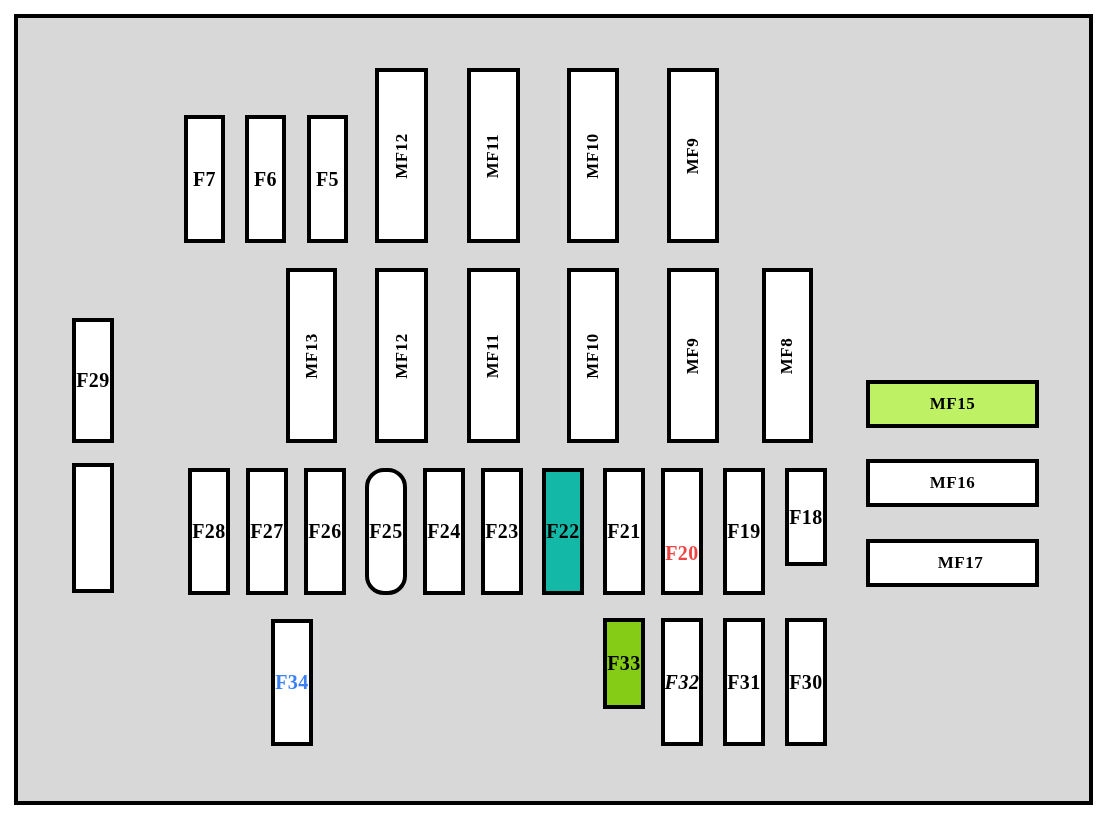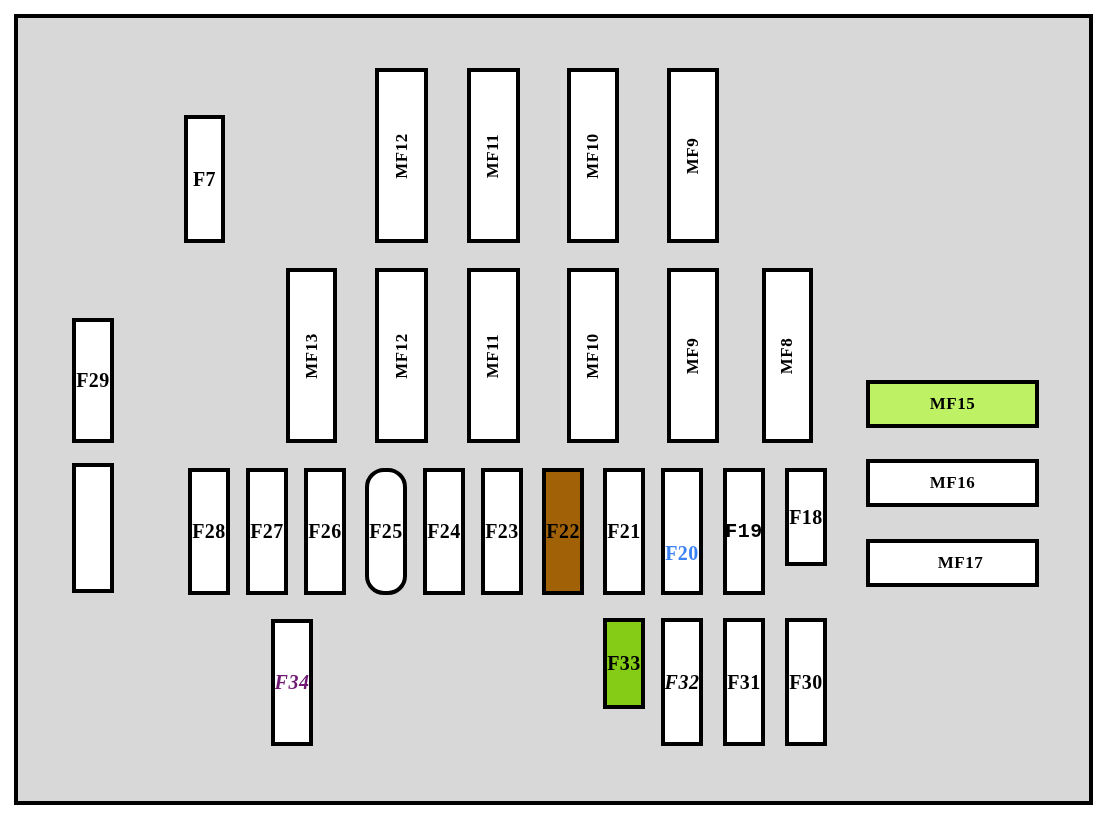--- a/index.html
+++ b/index.html
@@ -59,20 +59,26 @@
 </style>
 </head>
 <body>
 
 <div class="page">
   <div class="panel"></div>
   <div class="fuse-layer" id="fuse-layer">
       <div class="fuse" style="left: 184px; top: 115px; width: 41px; height: 128px; border-color: rgb(0, 0, 0); background: rgb(255, 255, 255);">
         <span class="fuse-label" style="color: rgb(0, 0, 0);">F7</span>
       </div>
+      <div class="fuse" style="left: 245px; top: 115px; width: 41px; height: 128px; border-color: rgb(0, 0, 0); background: rgb(255, 255, 255);">
+        <span class="fuse-label" style="color: rgb(0, 0, 0);">F6</span>
+      </div>
+      <div class="fuse" style="left: 307px; top: 115px; width: 41px; height: 128px; border-color: rgb(0, 0, 0); background: rgb(255, 255, 255);">
+        <span class="fuse-label" style="color: rgb(0, 0, 0);">F5</span>
+      </div>
       <div class="fuse vertical" style="left: 375px; top: 68px; width: 53px; height: 175px; border-color: rgb(0, 0, 0); background: rgb(255, 255, 255);">
         <span class="fuse-label" style="color: rgb(0, 0, 0);">MF12</span>
       </div>
       <div class="fuse vertical" style="left: 467px; top: 68px; width: 53px; height: 175px; border-color: rgb(0, 0, 0); background: rgb(255, 255, 255);">
         <span class="fuse-label" style="color: rgb(0, 0, 0);">MF11</span>
       </div>
       <div class="fuse vertical" style="left: 567px; top: 68px; width: 52px; height: 175px; border-color: rgb(0, 0, 0); background: rgb(255, 255, 255);">
         <span class="fuse-label" style="color: rgb(0, 0, 0);">MF10</span>
       </div>
       <div class="fuse vertical" style="left: 667px; top: 68px; width: 52px; height: 175px; border-color: rgb(0, 0, 0); background: rgb(255, 255, 255);">
@@ -113,46 +119,46 @@
       </div>
       <div class="fuse" style="left: 365px; top: 468px; width: 42px; height: 127px; border-color: rgb(0, 0, 0); background: rgb(255, 255, 255); border-radius: 19px;">
         <span class="fuse-label" style="color: rgb(0, 0, 0);">F25</span>
       </div>
       <div class="fuse" style="left: 423px; top: 468px; width: 42px; height: 127px; border-color: rgb(0, 0, 0); background: rgb(255, 255, 255);">
         <span class="fuse-label" style="color: rgb(0, 0, 0);">F24</span>
       </div>
       <div class="fuse" style="left: 481px; top: 468px; width: 42px; height: 127px; border-color: rgb(0, 0, 0); background: rgb(255, 255, 255);">
         <span class="fuse-label" style="color: rgb(0, 0, 0);">F23</span>
       </div>
-      <div class="fuse" style="left: 542px; top: 468px; width: 42px; height: 127px; border-color: rgb(0, 0, 0); background: #a16207; justify-content: flex-end;">
+      <div class="fuse" style="left: 542px; top: 468px; width: 42px; height: 127px; border-color: rgb(0, 0, 0); background: #14b8a6;">
         <span class="fuse-label" style="color: rgb(0, 0, 0);">F22</span>
       </div>
       <div class="fuse" style="left: 603px; top: 468px; width: 42px; height: 127px; border-color: rgb(0, 0, 0); background: rgb(255, 255, 255);">
         <span class="fuse-label" style="color: rgb(0, 0, 0);">F21</span>
       </div>
       <div class="fuse" style="left: 661px; top: 468px; width: 42px; height: 127px; border-color: rgb(0, 0, 0); background: rgb(255, 255, 255);">
-        <span class="fuse-label" style="color: #3b82f6; margin-top: 44px;">F20</span>
+        <span class="fuse-label" style="color: #ef4444; margin-top: 44px;">F20</span>
       </div>
       <div class="fuse" style="left: 723px; top: 468px; width: 42px; height: 127px; border-color: rgb(0, 0, 0); background: rgb(255, 255, 255);">
-        <span class="fuse-label" style="color: rgb(0, 0, 0); font-family: Liberation Mono, monospace;">F19</span>
+        <span class="fuse-label" style="color: rgb(0, 0, 0);">F19</span>
       </div>
       <div class="fuse" style="left: 785px; top: 468px; width: 42px; height: 98px; border-color: rgb(0, 0, 0); background: rgb(255, 255, 255);">
         <span class="fuse-label" style="color: rgb(0, 0, 0);">F18</span>
       </div>
       <div class="fuse wide" style="left: 866px; top: 380px; width: 173px; height: 48px; border-color: rgb(0, 0, 0); background: #bef264;">
         <span class="fuse-label" style="color: rgb(0, 0, 0);">MF15</span>
       </div>
       <div class="fuse wide" style="left: 866px; top: 459px; width: 173px; height: 48px; border-color: rgb(0, 0, 0); background: rgb(255, 255, 255);">
         <span class="fuse-label" style="color: rgb(0, 0, 0);">MF16</span>
       </div>
       <div class="fuse wide" style="left: 866px; top: 539px; width: 173px; height: 48px; border-color: rgb(0, 0, 0); background: rgb(255, 255, 255);">
         <span class="fuse-label" style="color: rgb(0, 0, 0); margin-left: 16px;">MF17</span>
       </div>
       <div class="fuse" style="left: 271px; top: 619px; width: 42px; height: 127px; border-color: rgb(0, 0, 0); background: rgb(255, 255, 255);">
-        <span class="fuse-label" style="color: #701a75; font-style: italic;">F34</span>
+        <span class="fuse-label" style="color: #3b82f6;">F34</span>
       </div>
       <div class="fuse" style="left: 603px; top: 618px; width: 42px; height: 91px; border-color: rgb(0, 0, 0); background: #84cc16;">
         <span class="fuse-label" style="color: rgb(0, 0, 0);">F33</span>
       </div>
       <div class="fuse" style="left: 661px; top: 618px; width: 42px; height: 128px; border-color: rgb(0, 0, 0); background: rgb(255, 255, 255); font-style: italic;">
         <span class="fuse-label" style="color: rgb(0, 0, 0);">F32</span>
       </div>
       <div class="fuse" style="left: 723px; top: 618px; width: 42px; height: 128px; border-color: rgb(0, 0, 0); background: rgb(255, 255, 255);">
         <span class="fuse-label" style="color: rgb(0, 0, 0);">F31</span>
       </div>

